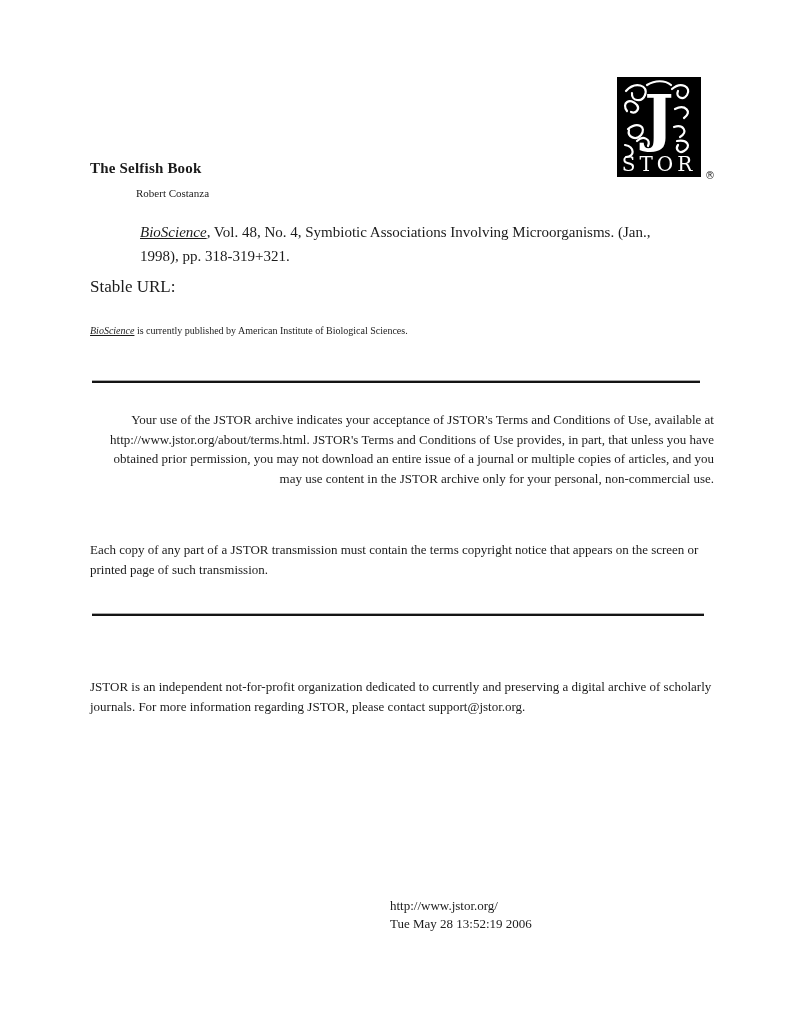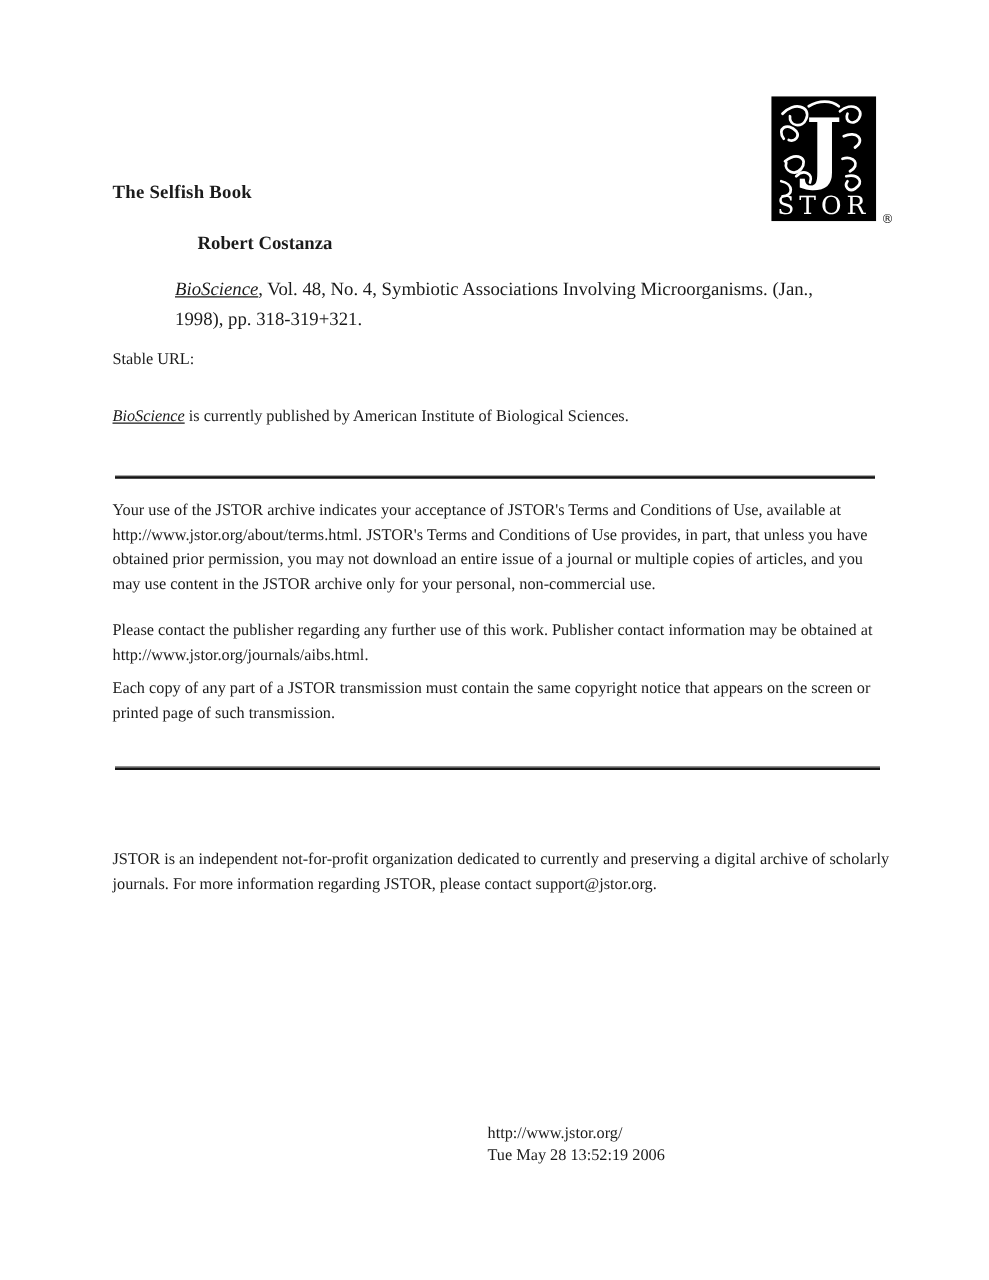--- a/index.html
+++ b/index.html
@@ -8,56 +8,55 @@
     width: 791px;
     height: 1024px;
     background: #ffffff;
     color: #1b1b1b;
     font-family: "Liberation Serif", "DejaVu Serif", serif;
     overflow: hidden;
   }
   .abs { position: absolute; }
 
   .doc-title {
-    left: 90px; top: 146px;
+    left: 90px; top: 160px;
     font-size: 15px; font-weight: bold;
     letter-spacing: 0.2px;
     font-family: Liberation Serif, serif;
   }
   .author {
-    left: 158px; top: 187px;
-    font-size: 15px;
-    font-weight: bold;
+    left: 136px; top: 187px;
+    font-size: 11px;
   }
   .citation {
     left: 140px; top: 220px; width: 550px;
     font-size: 15px; line-height: 24px;
   }
   .stable-block {
     left: 90px; top: 278px; width: 625px;
-    font-size: 13px; line-height: 18px;
+    font-size: 17px; line-height: 18px;
   }
   .publisher-note {
     left: 90px; top: 325px; width: 625px;
-    font-size: 13px;
+    font-size: 10px;
   }
   .ital { font-style: italic; text-decoration: underline; }
 
   .rule {
     height: 2px; background: #141414;
     border-top: 1px solid #a9a9a9;
   }
   .rule-1 { left: 92px; top: 380px; width: 608px; }
   .rule-2 { left: 92px; top: 613px; width: 612px; }
 
   .para {
     left: 90px; width: 624px;
     font-size: 13px; line-height: 19.5px;
   }
-  .para-use       { top: 398px; }
+  .para-use       { top: 410px; text-align: right; }
   .para-contact   { top: 494px; }
   .para-copyright { top: 540px; }
   .para-about     { top: 677px; }
 
   .footer {
     left: 390px; top: 897px; width: 310px;
     font-size: 13px; line-height: 18px;
     text-align: left;
   }
 
@@ -102,22 +101,21 @@
 
   <div class="abs stable-block">
     <div>Stable URL:</div>
   </div>
 
   <div class="abs publisher-note"><span class="ital">BioScience</span><span> is currently published by American Institute of Biological Sciences.</span></div>
 
   <div class="abs rule rule-1"></div>
 
   <div class="abs para para-use">Your use of the JSTOR archive indicates your acceptance of JSTOR's Terms and Conditions of Use, available at http://www.jstor.org/about/terms.html.  JSTOR's Terms and Conditions of Use provides, in part, that unless you have obtained prior permission, you may not download an entire issue of a journal or multiple copies of articles, and you may use content in the JSTOR archive only for your personal, non-commercial use.</div>
-  <div class="abs para para-contact">Please contact the publisher regarding any further use of this work. Publisher contact information may be obtained at http://www.jstor.org/journals/aibs.html.</div>
-  <div class="abs para para-copyright">Each copy of any part of a JSTOR transmission must contain the same copyright notice that appears on the screen or printed page of such transmission.</div>
+  <div class="abs para para-copyright">Each copy of any part of a JSTOR transmission must contain the terms copyright notice that appears on the screen or printed page of such transmission.</div>
 
   <div class="abs rule rule-2"></div>
 
   <div class="abs para para-about">JSTOR is an independent not-for-profit organization dedicated to currently and preserving a digital archive of scholarly journals.  For more information regarding JSTOR, please contact support@jstor.org.</div>
 
   <div class="abs footer">
     <div>http://www.jstor.org/</div>
     <div>Tue May 28 13:52:19 2006</div>
   </div>
 

